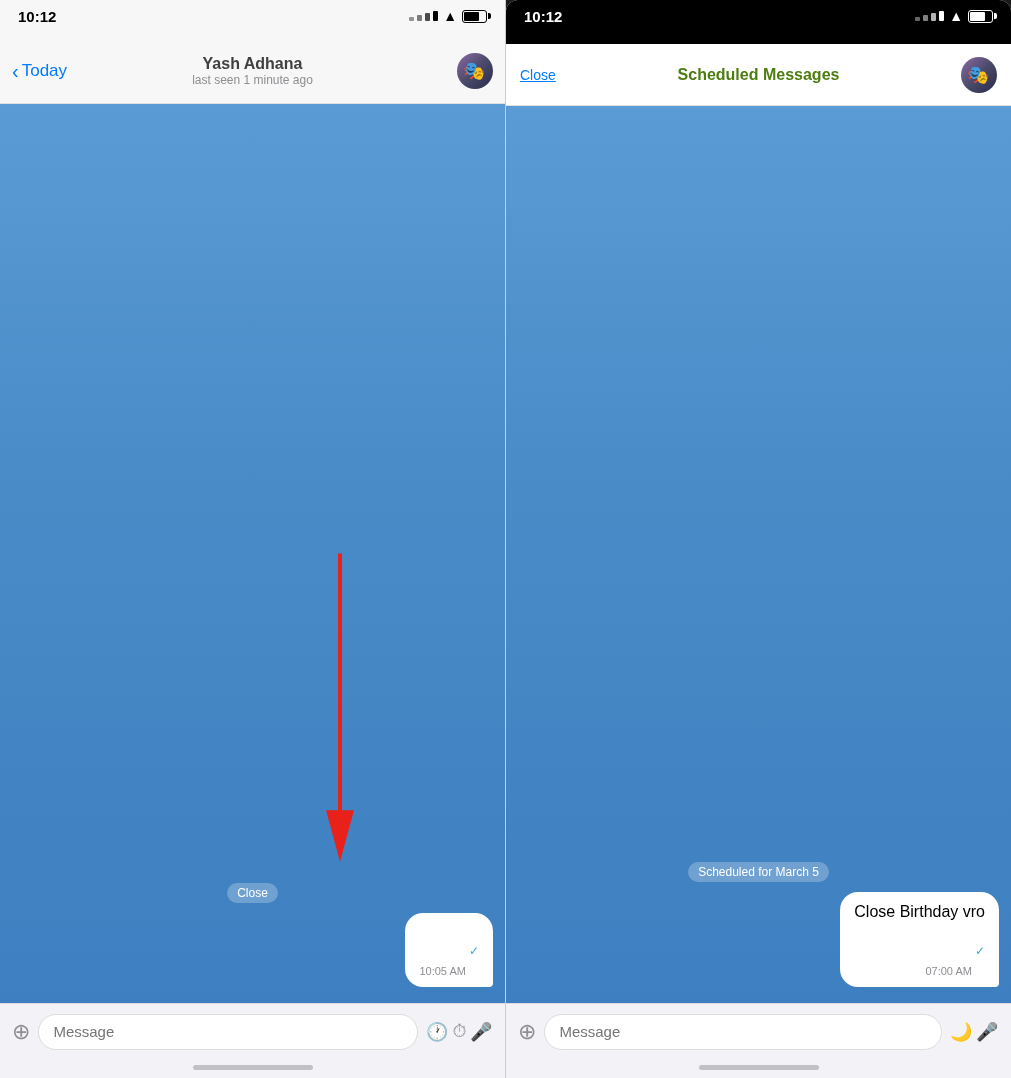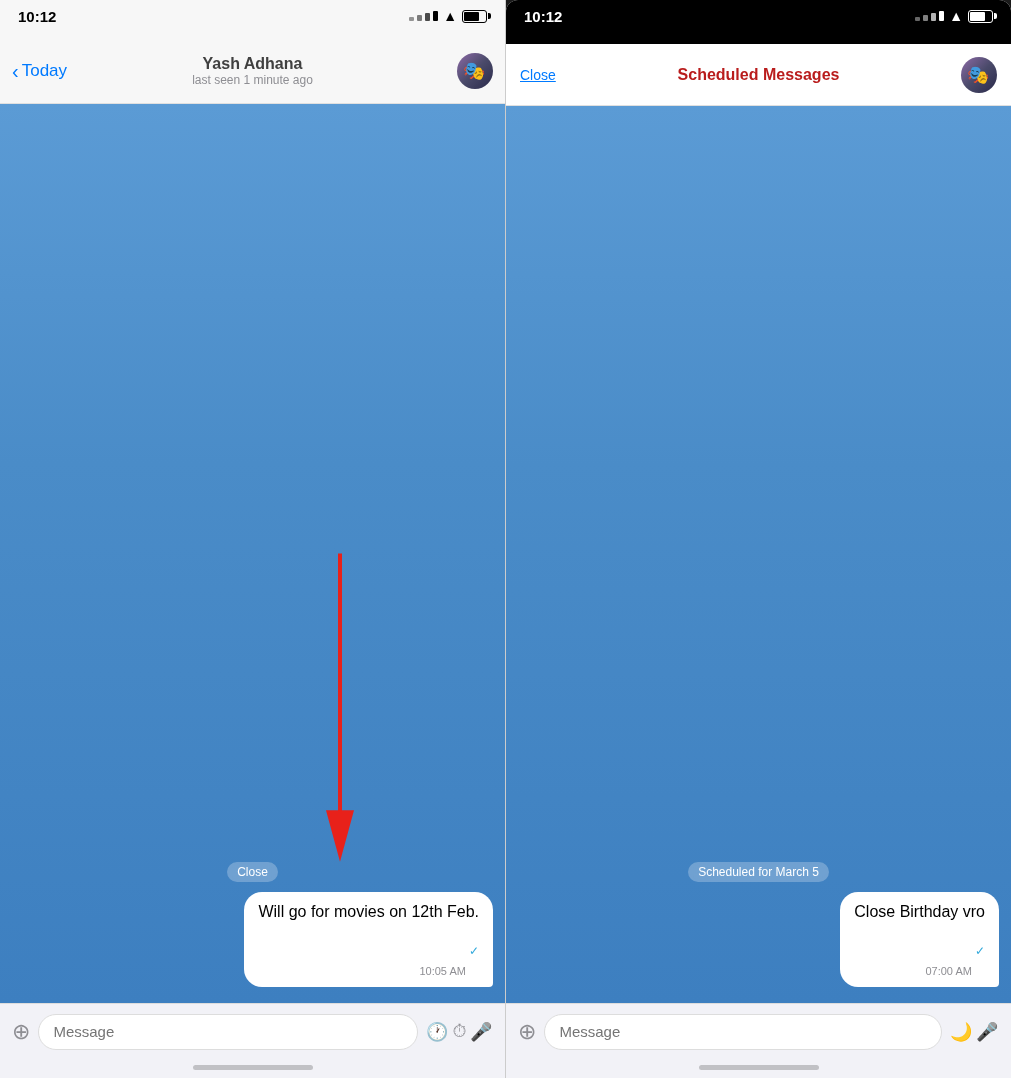--- a/index.html
+++ b/index.html
@@ -172,21 +172,21 @@
       cursor: pointer;
       text-decoration: underline;
     }
 
     .nav-title-right {
       position: absolute;
       left: 50%;
       transform: translateX(-50%);
       font-size: 16px;
       font-weight: 600;
-      color: #b91c1c;
+      color: #4d7c0f;
     }
 
     .nav-avatar-right {
       margin-left: auto;
       width: 36px;
       height: 36px;
       border-radius: 50%;
       background: #6c6c70;
       overflow: hidden;
       flex-shrink: 0;
@@ -404,21 +404,20 @@
     </div>
     <div class="nav-avatar">
       <div class="avatar-img">🎭</div>
     </div>
   </div>
 
   <div class="chat-area" style="position:relative;">
     <div class="chat-messages">
       <div class="date-badge">Close</div>
       <div class="message-bubble">
-        <div class="message-text">Will go for movies on 12th Feb.</div>
         <div class="message-meta">
           <span class="message-time">10:05 AM</span>
           <span class="message-check">✓</span>
         </div>
       </div>
     </div>
 
     <svg class="arrow-overlay" viewBox="0 0 505 700" preserveAspectRatio="none" style="position:absolute;top:0;left:0;width:100%;height:100%;pointer-events:none;">
       <defs>
         <marker id="arrowhead" markerWidth="10" markerHeight="7" refX="5" refY="3.5" orient="auto">

